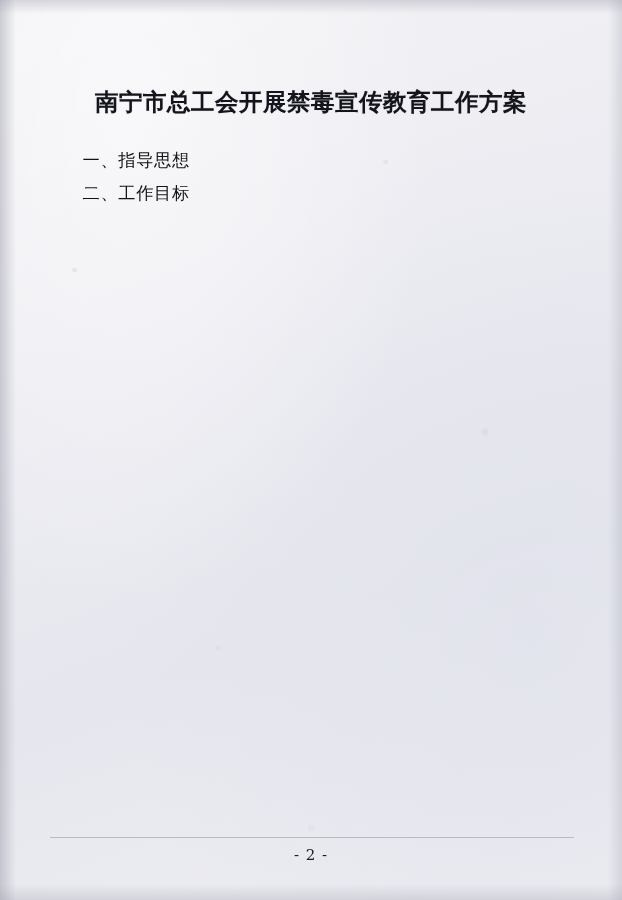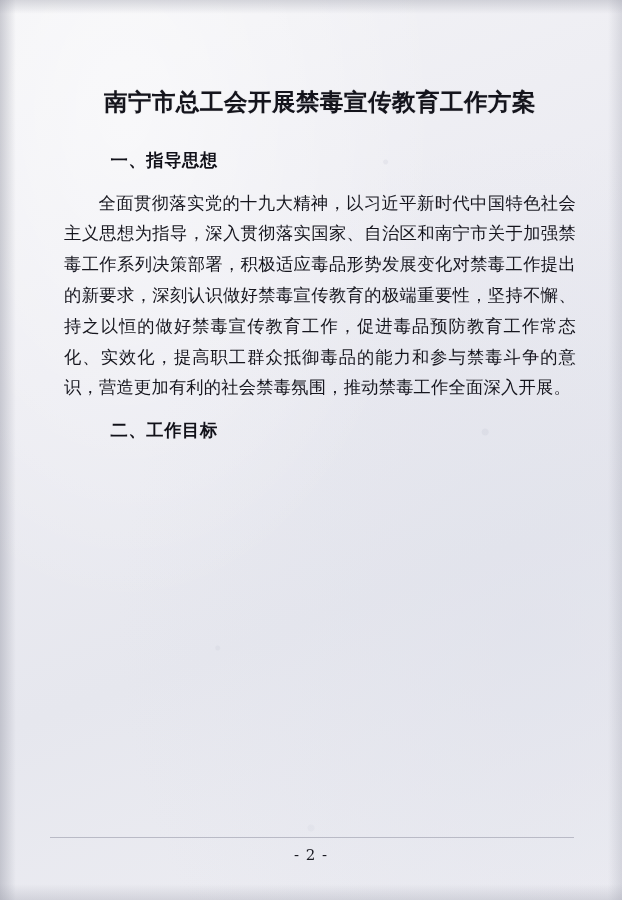--- a/index.html
+++ b/index.html
@@ -60,21 +60,21 @@
   .edge-shadow-bottom {
     position: absolute;
     left: 0; right: 0; bottom: 0;
     height: 16px;
     background: linear-gradient(to top, rgba(155,157,170,0.30), rgba(155,157,170,0));
     pointer-events: none;
   }
 
   #content {
     position: relative;
-    padding: 86px 46px 0 64px;
+    padding: 86px 46px 0 46px;
     box-sizing: border-box;
     z-index: 2;
   }
 
   .doc-title {
     font-family: "DejaVu Serif", "Liberation Serif", serif;
     font-weight: bold;
     font-size: 23.5px;
     letter-spacing: 0.5px;
     text-align: center;
@@ -92,22 +92,22 @@
     text-align: justify;
     text-justify: inter-ideograph;
     text-indent: 2em;
     letter-spacing: 0.2px;
   }
 
   .heading {
     font-size: 17.3px;
     line-height: 1.78;
     color: #111119;
-    font-weight: bold;
-    margin: 12px;
+    font-weight: normal;
+    margin: 2px;
     text-indent: 2em;
     letter-spacing: 0.6px;
   }
 
   .page-number {
     position: absolute;
     left: 0;
     right: 0;
     bottom: 36px;
     text-align: center;
@@ -134,21 +134,20 @@
   <div class="edge-shadow-top"></div>
   <div class="edge-shadow-left"></div>
   <div class="edge-shadow-right"></div>
   <div class="edge-shadow-bottom"></div>
 
   <div id="content">
     <h1 class="doc-title">南宁市总工会开展禁毒宣传教育工作方案</h1>
 
 
     <p class="heading">一、指导思想</p>
-    <p class="para">全面贯彻落实党的十九大精神，以习近平新时代中国特色社会主义思想为指导，深入贯彻落实国家、自治区和南宁市关于加强禁毒工作系列决策部署，积极适应毒品形势发展变化对禁毒工作提出的新要求，深刻认识做好禁毒宣传教育的极端重要性，坚持不懈、持之以恒的做好禁毒宣传教育工作，促进毒品预防教育工作常态化、实效化，提高职工群众抵御毒品的能力和参与禁毒斗争的意识，营造更加有利的社会禁毒氛围，推动禁毒工作全面深入开展。</p>
 
     <p class="heading">二、工作目标</p>
 
   </div>
 
   <div class="footer-rule"></div>
   <div class="page-number">- 2 -</div>
 </div>
 
 </body></html>

